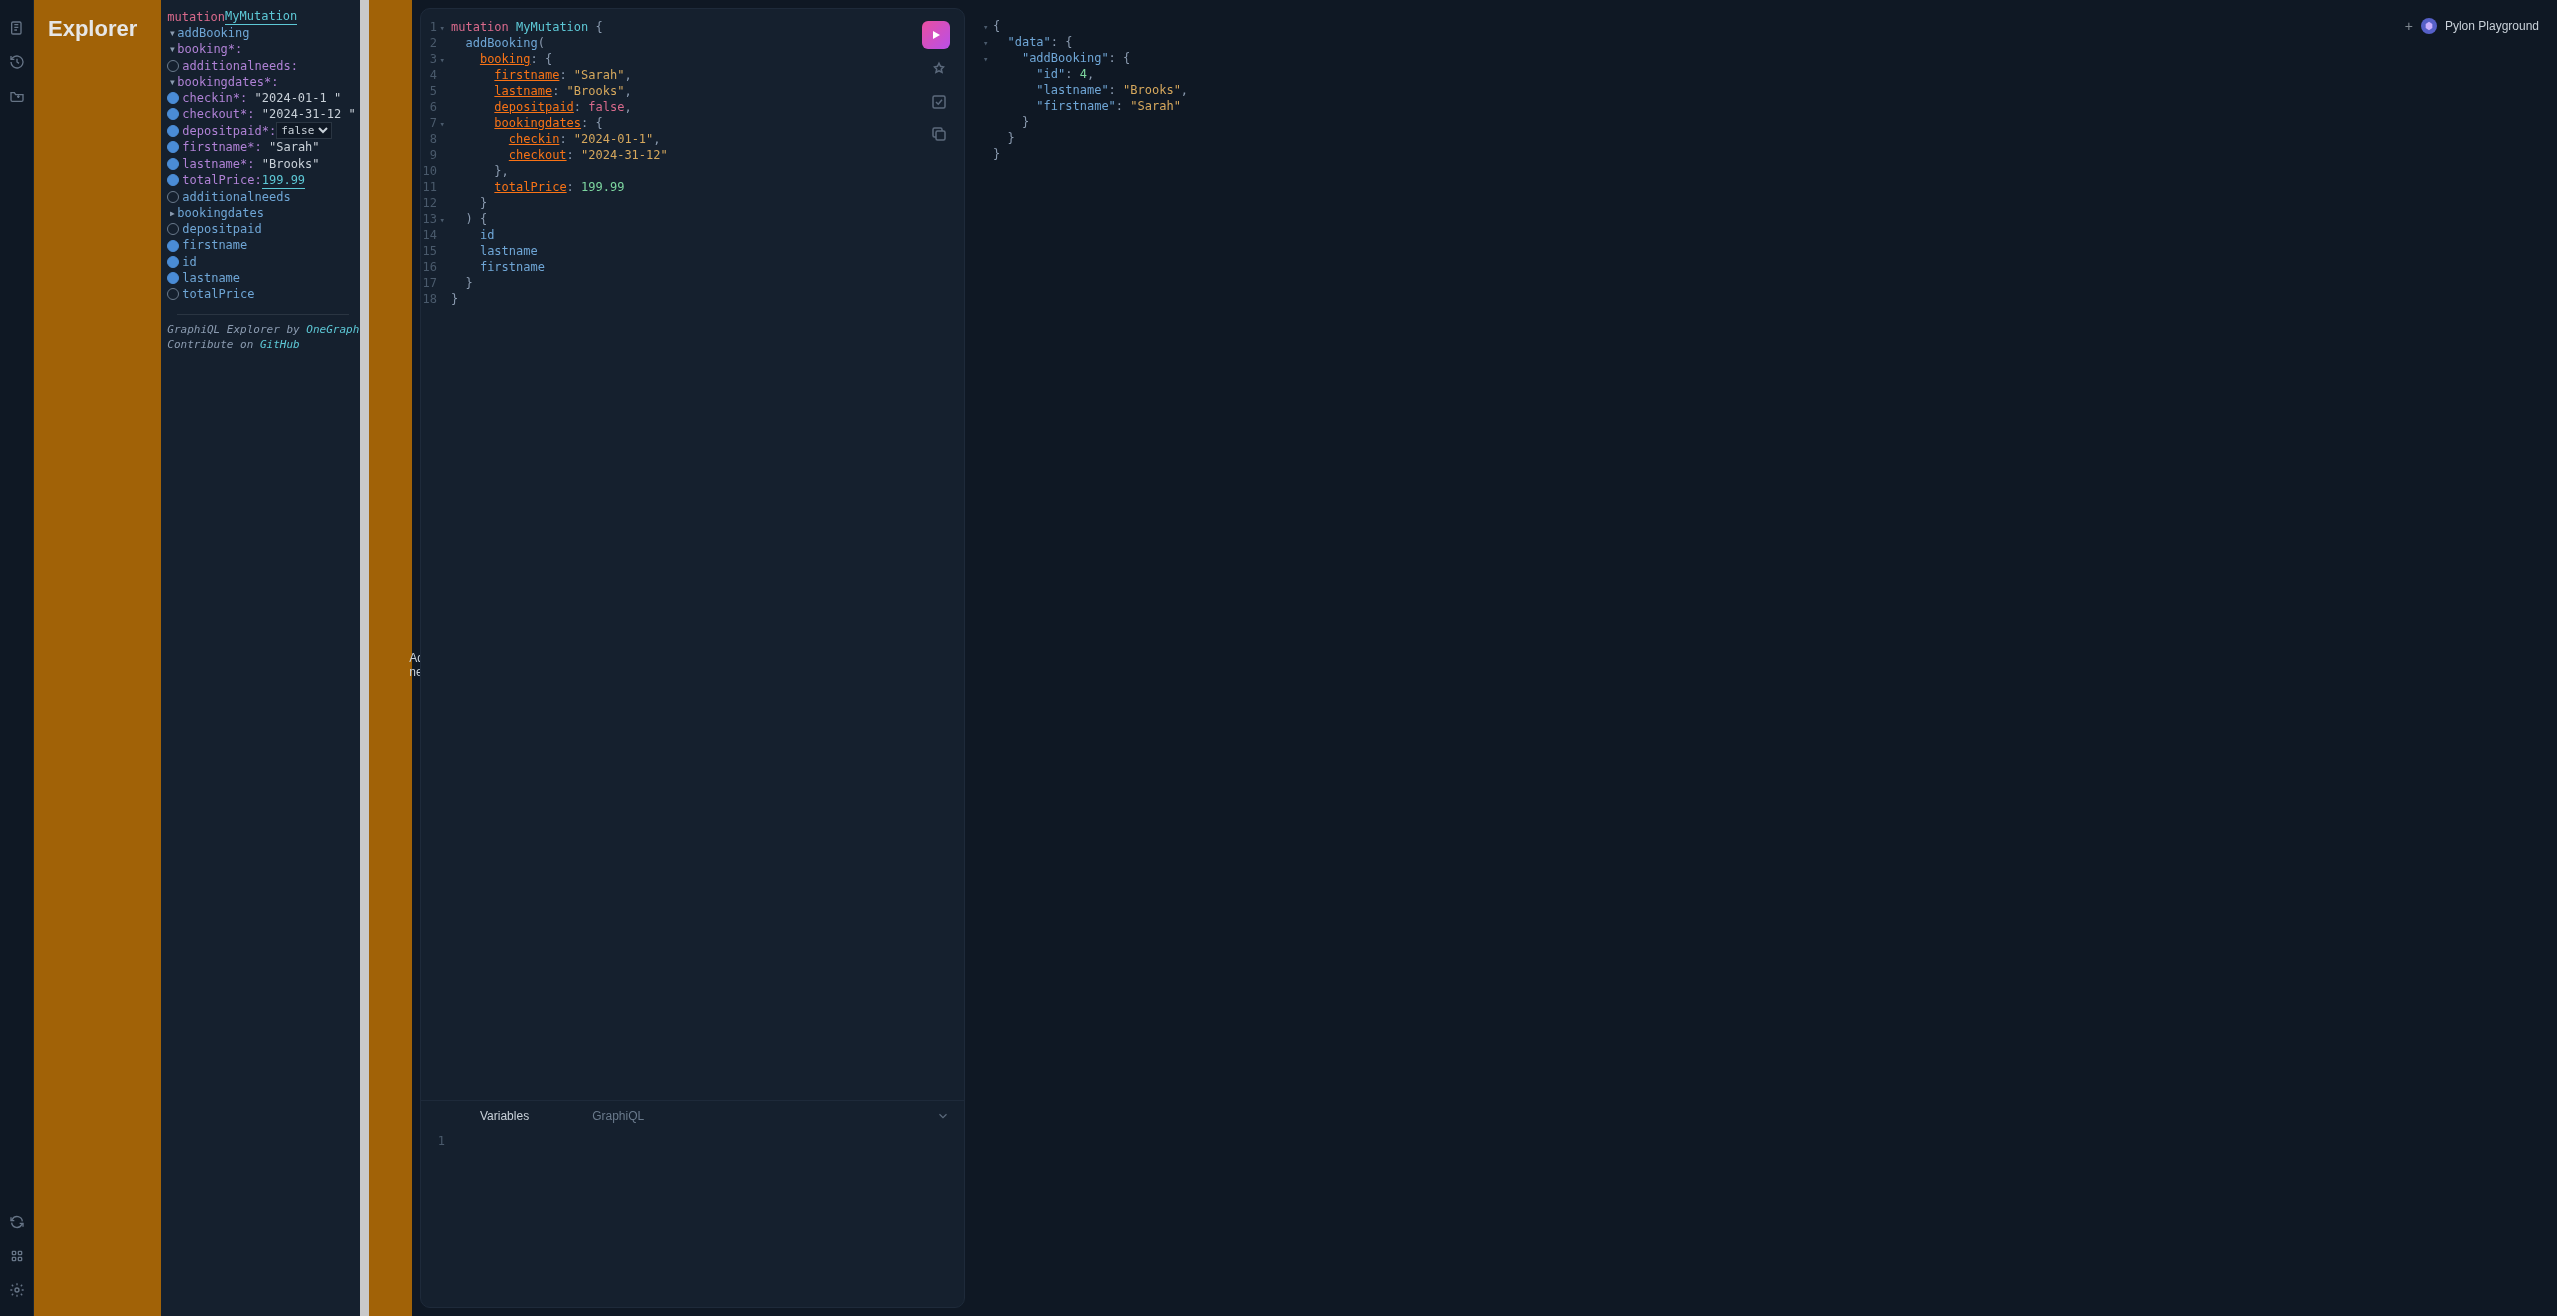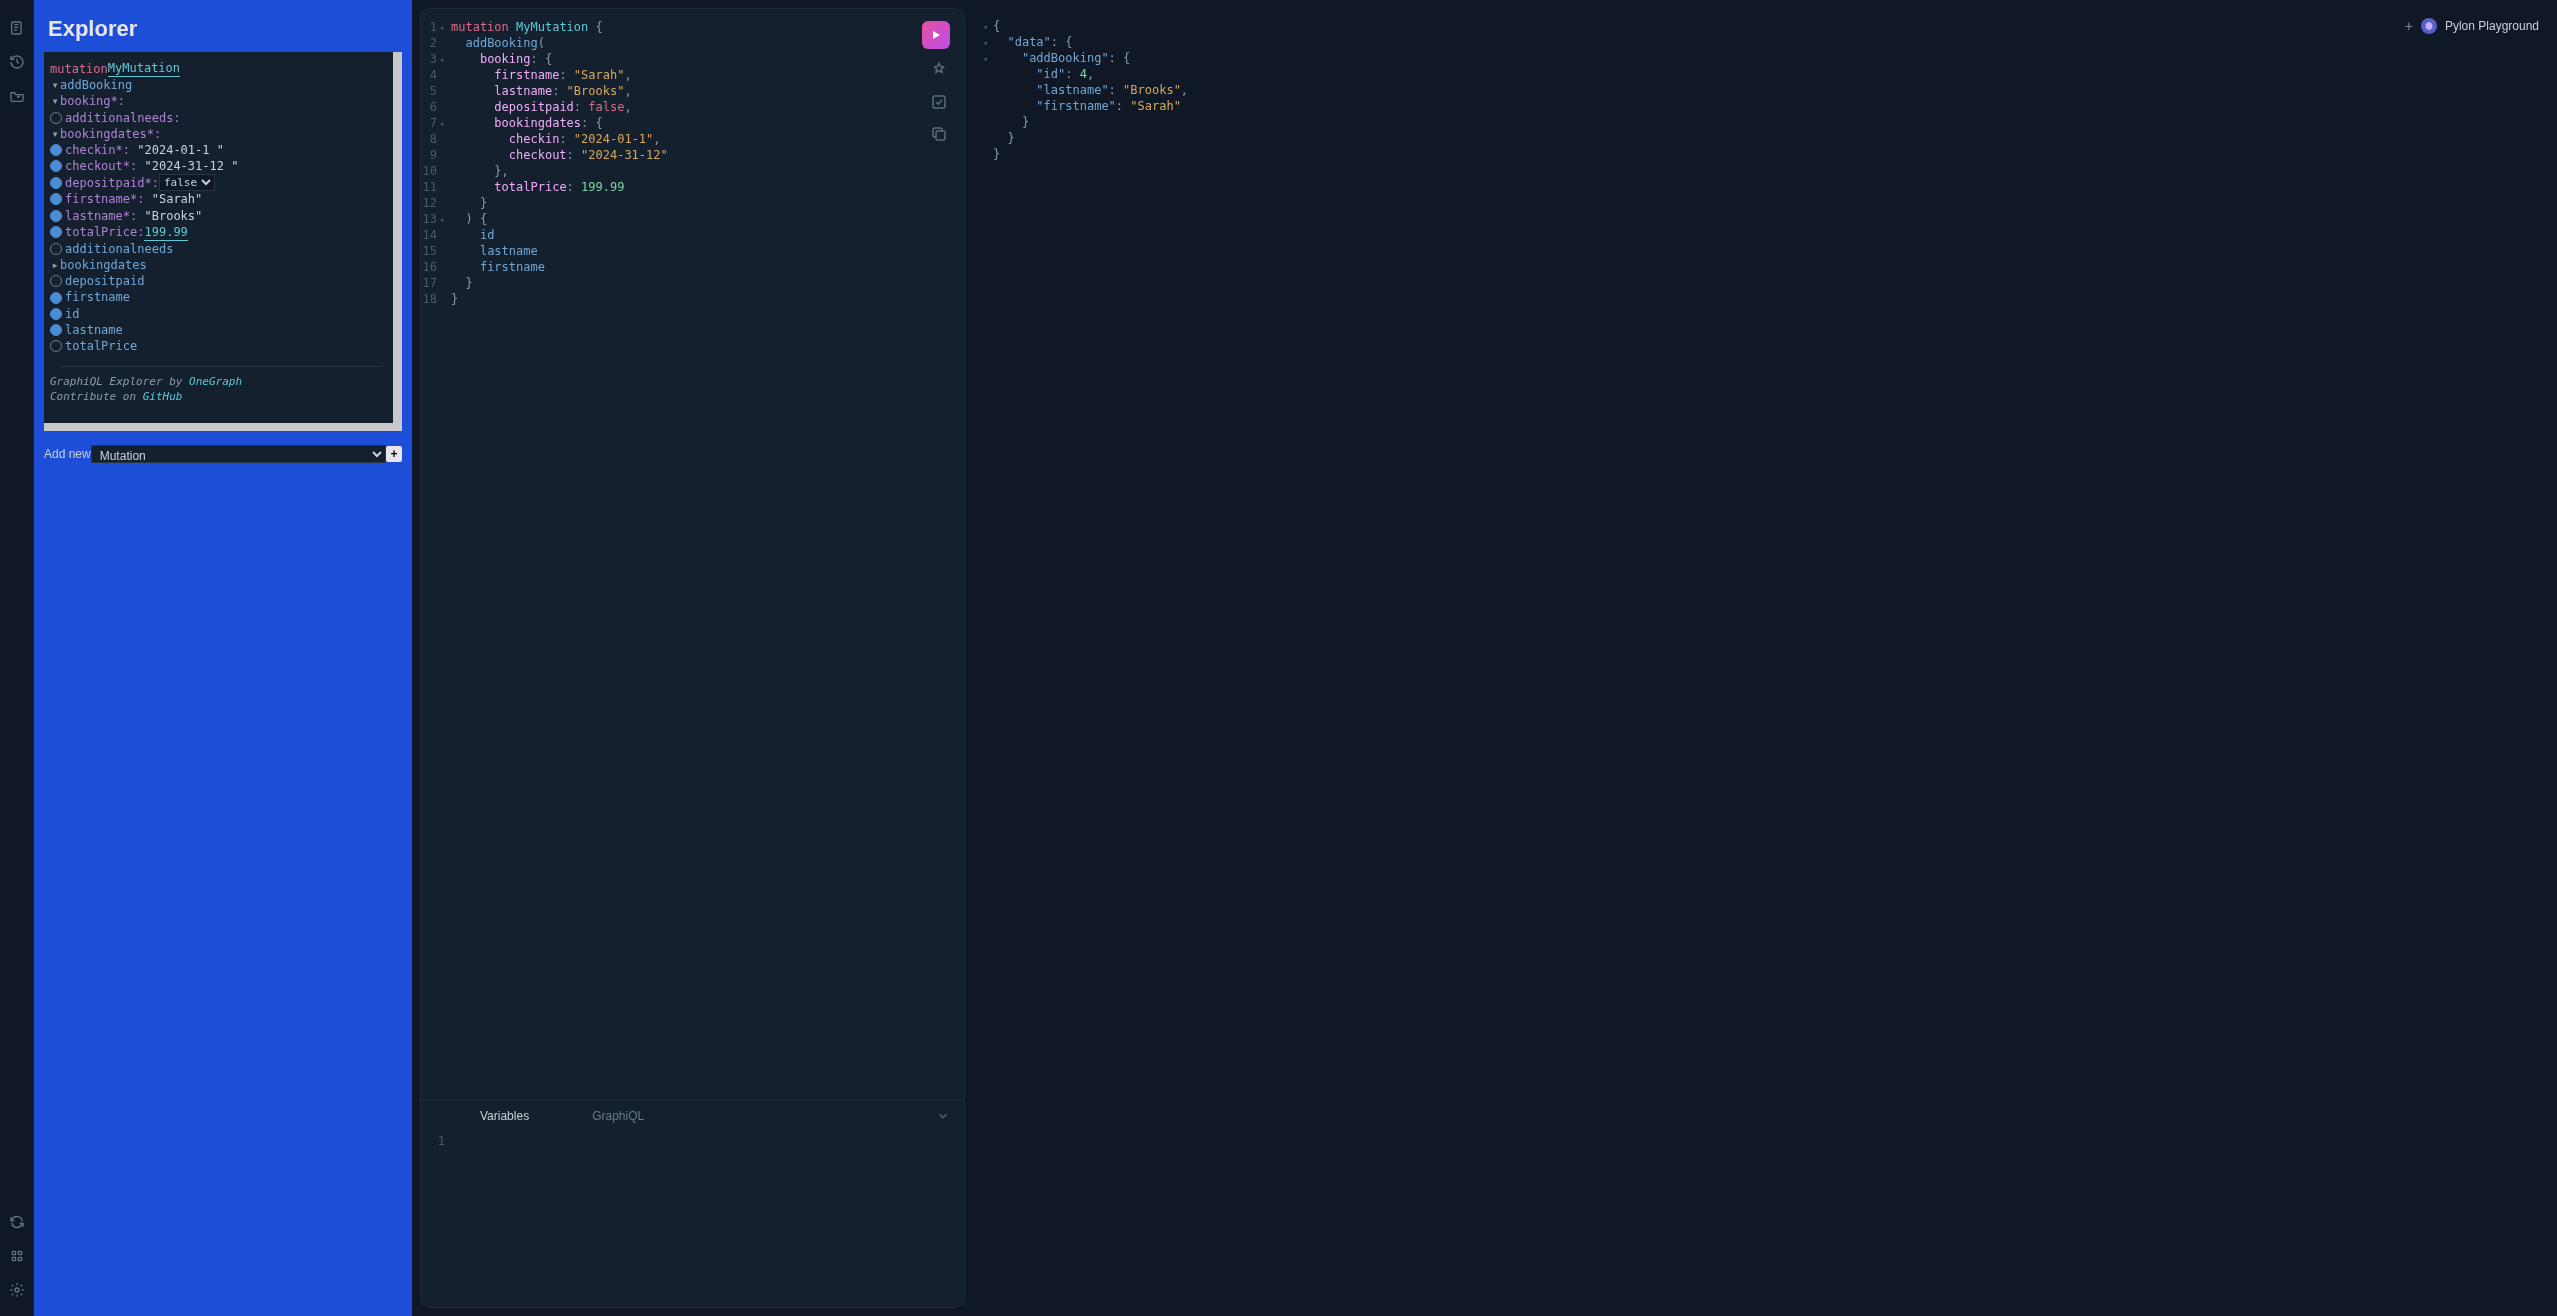--- a/index.html
+++ b/index.html
@@ -21,22 +21,22 @@
   align-items: center;
   padding-top: 20px;
   border-right: 1px solid #1a2532;
 }
 .left-sidebar .icon { width: 16px; height: 16px; margin-bottom: 18px; opacity: 0.7; cursor: pointer; }
 .left-sidebar .spacer { flex: 1; }
 
 .explorer-panel {
   width: 378px;
   display: flex;
-  flex-direction: column;
-  background: #1d4ed8;
+  flex-direction: row;
+  background: #a16207;
 }
 .explorer-header {
   padding: 16px 14px 10px;
   font-size: 22px;
   font-weight: 600;
   color: #e6e6e6;
 }
 .explorer-body {
   flex: 0 0 auto;
   background: #15202e;
@@ -104,21 +104,21 @@
   padding-right: 6px;
   user-select: none;
 }
 .gutter div { height: 16px; line-height: 16px; }
 .fold-mark { color: #4a5a6c; font-size: 9px; display:inline-block; width:8px; }
 .code-lines { flex: 1; }
 .code-lines div { height: 16px; line-height: 16px; white-space: pre; }
 .tok-kw { color: #d96a8c; }
 .tok-def { color: #5dc8d6; }
 .tok-field { color: #6fa6d6; }
-.tok-attr { color: #f0abfc; }
+.tok-attr { color: #f97316; text-decoration: underline; }
 .tok-str { color: #d6a85d; }
 .tok-num { color: #7dd6a0; }
 .tok-bool { color: #d96a8c; }
 .tok-punc { color: #8b9bb0; }
 
 .run-btn {
   position: absolute;
   top: 12px; right: 14px;
   width: 28px; height: 28px;
   border-radius: 6px;

